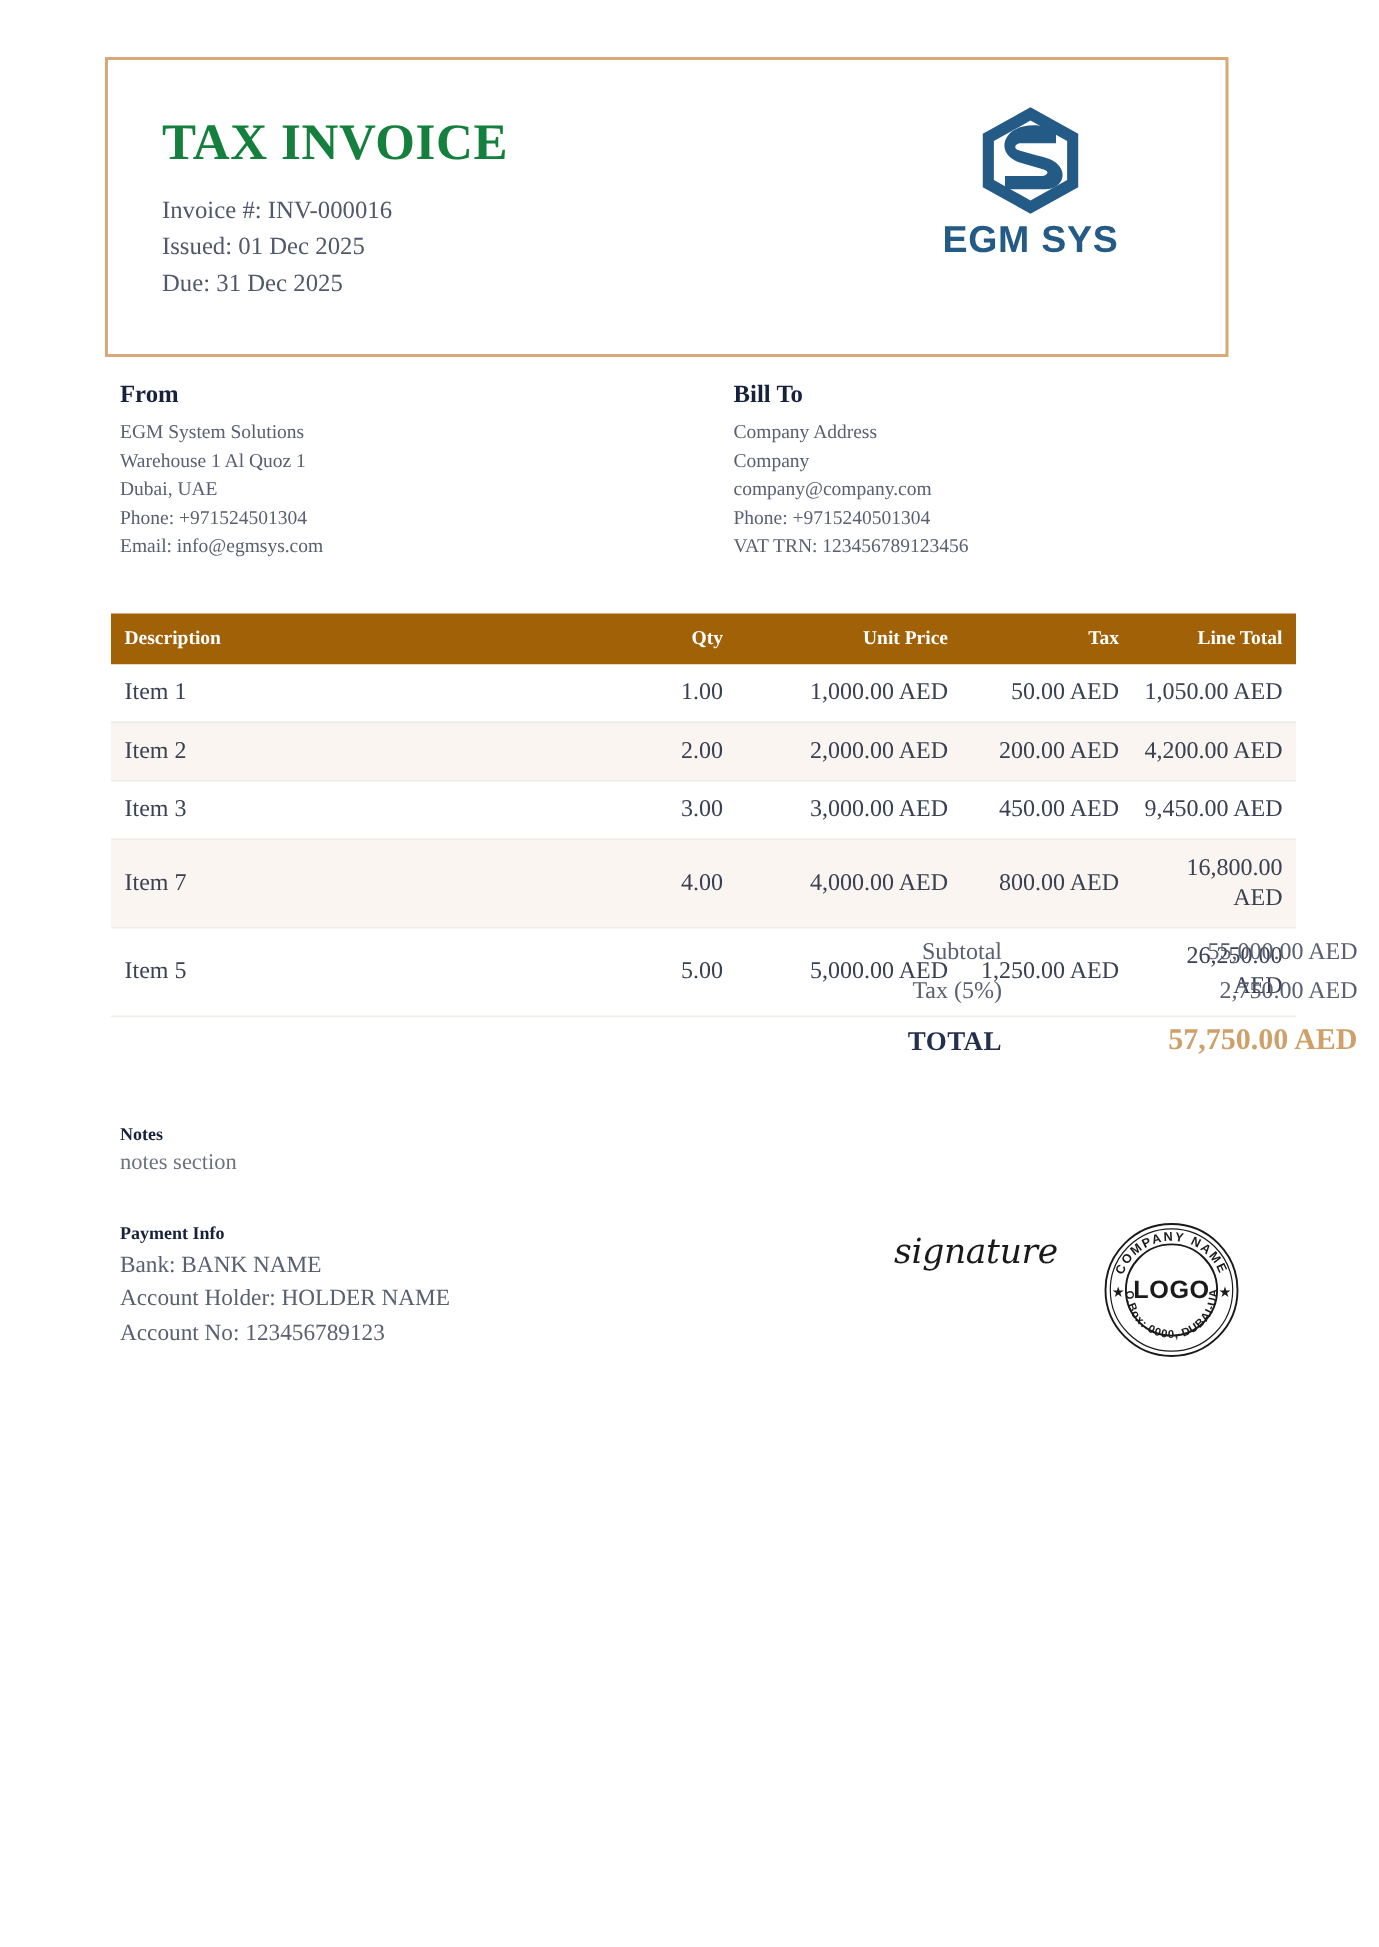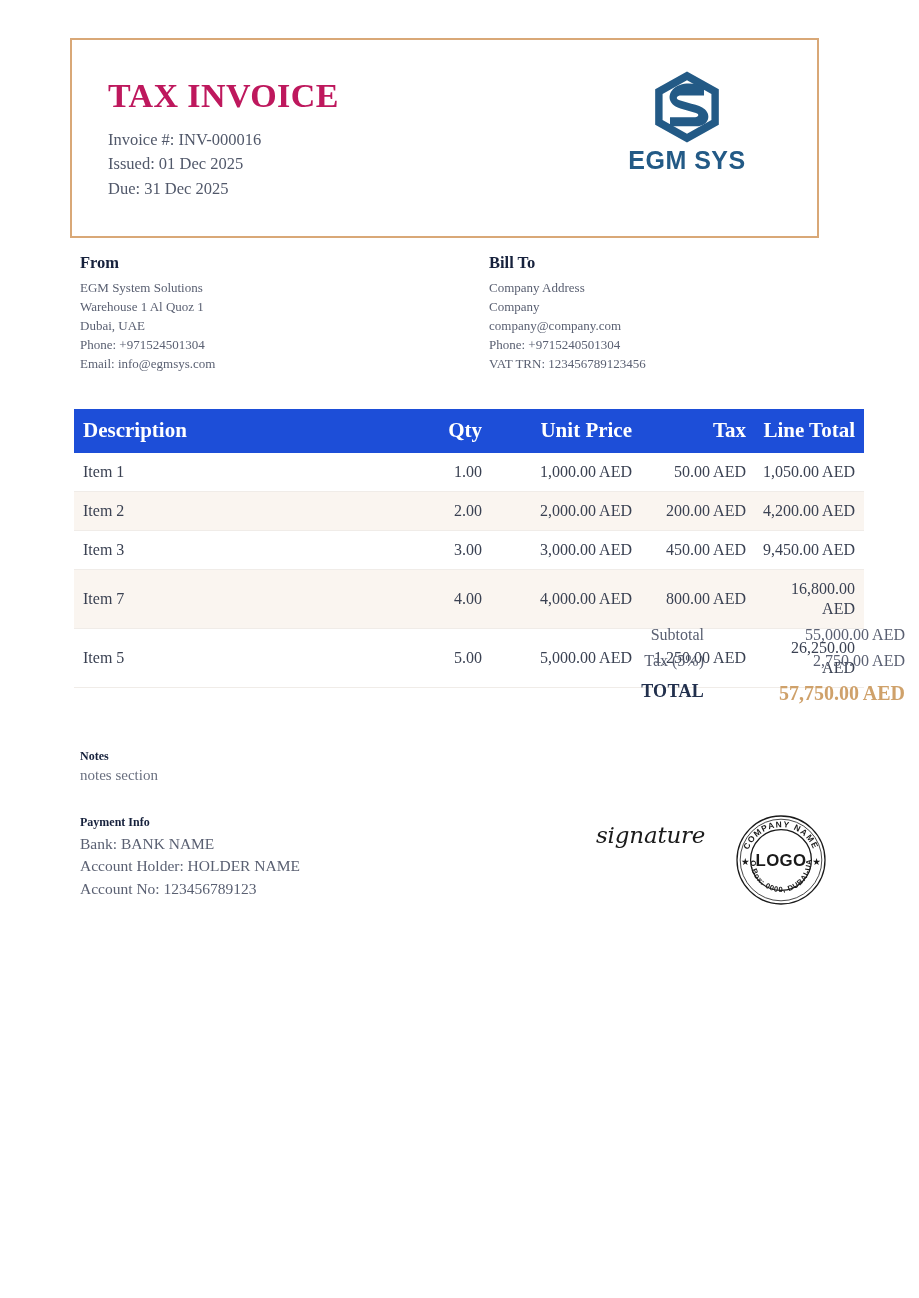--- a/index.html
+++ b/index.html
@@ -38,21 +38,21 @@
   .header-inner {
     position: relative;
     width: 100%;
     height: 100%;
     padding: 38px 34px 0 36px;
   }
   .invoice-title {
     font-size: 34px;
     font-weight: bold;
     letter-spacing: 0.4px;
-    color: #be185d;
+    color: #15803d;
     margin: 0 0 14px 0;
     line-height: 1.05;
   }
   .meta-line {
     font-size: 16.5px;
     color: #51586a;
     line-height: 1.48;
     margin: 0;
   }
 
@@ -105,23 +105,23 @@
   
   .items {
     position: absolute;
     left: 74px;
     top: 409px;
     width: 790px;
     border-collapse: collapse;
     table-layout: fixed;
   }
   .items thead th {
-    background: #1d4ed8;
+    background: #a16207;
     color: #ffffff;
-    font-size: 21px;
+    font-size: 13px;
     font-weight: bold;
     padding: 8px 8px 9px 8px;
     line-height: 1.3;
     border: none;
   }
   .items thead th.c-desc { text-align: left;  padding-left: 9px; width: 330px; }
   .items thead th.c-qty  { text-align: right; width: 86px; }
   .items thead th.c-unit { text-align: right; width: 150px; }
   .items thead th.c-tax  { text-align: right; width: 114px; }
   .items thead th.c-line { text-align: right; width: 110px; padding-right: 9px; }
@@ -144,22 +144,23 @@
   
   .totals {
     position: absolute;
     right: 14px;
     top: 622px;
     width: 420px;
   }
   .totals-row {
     display: flex;
     justify-content: flex-end;
-    align-items: flex-start;
+    align-items: flex-end;
     line-height: 1.6;
+    gap: 36px;
   }
   .totals-label {
     width: 180px;
     text-align: right;
     padding-right: 26px;
     font-size: 16px;
     color: #5a6072;
   }
   .totals-value {
     width: 175px;

